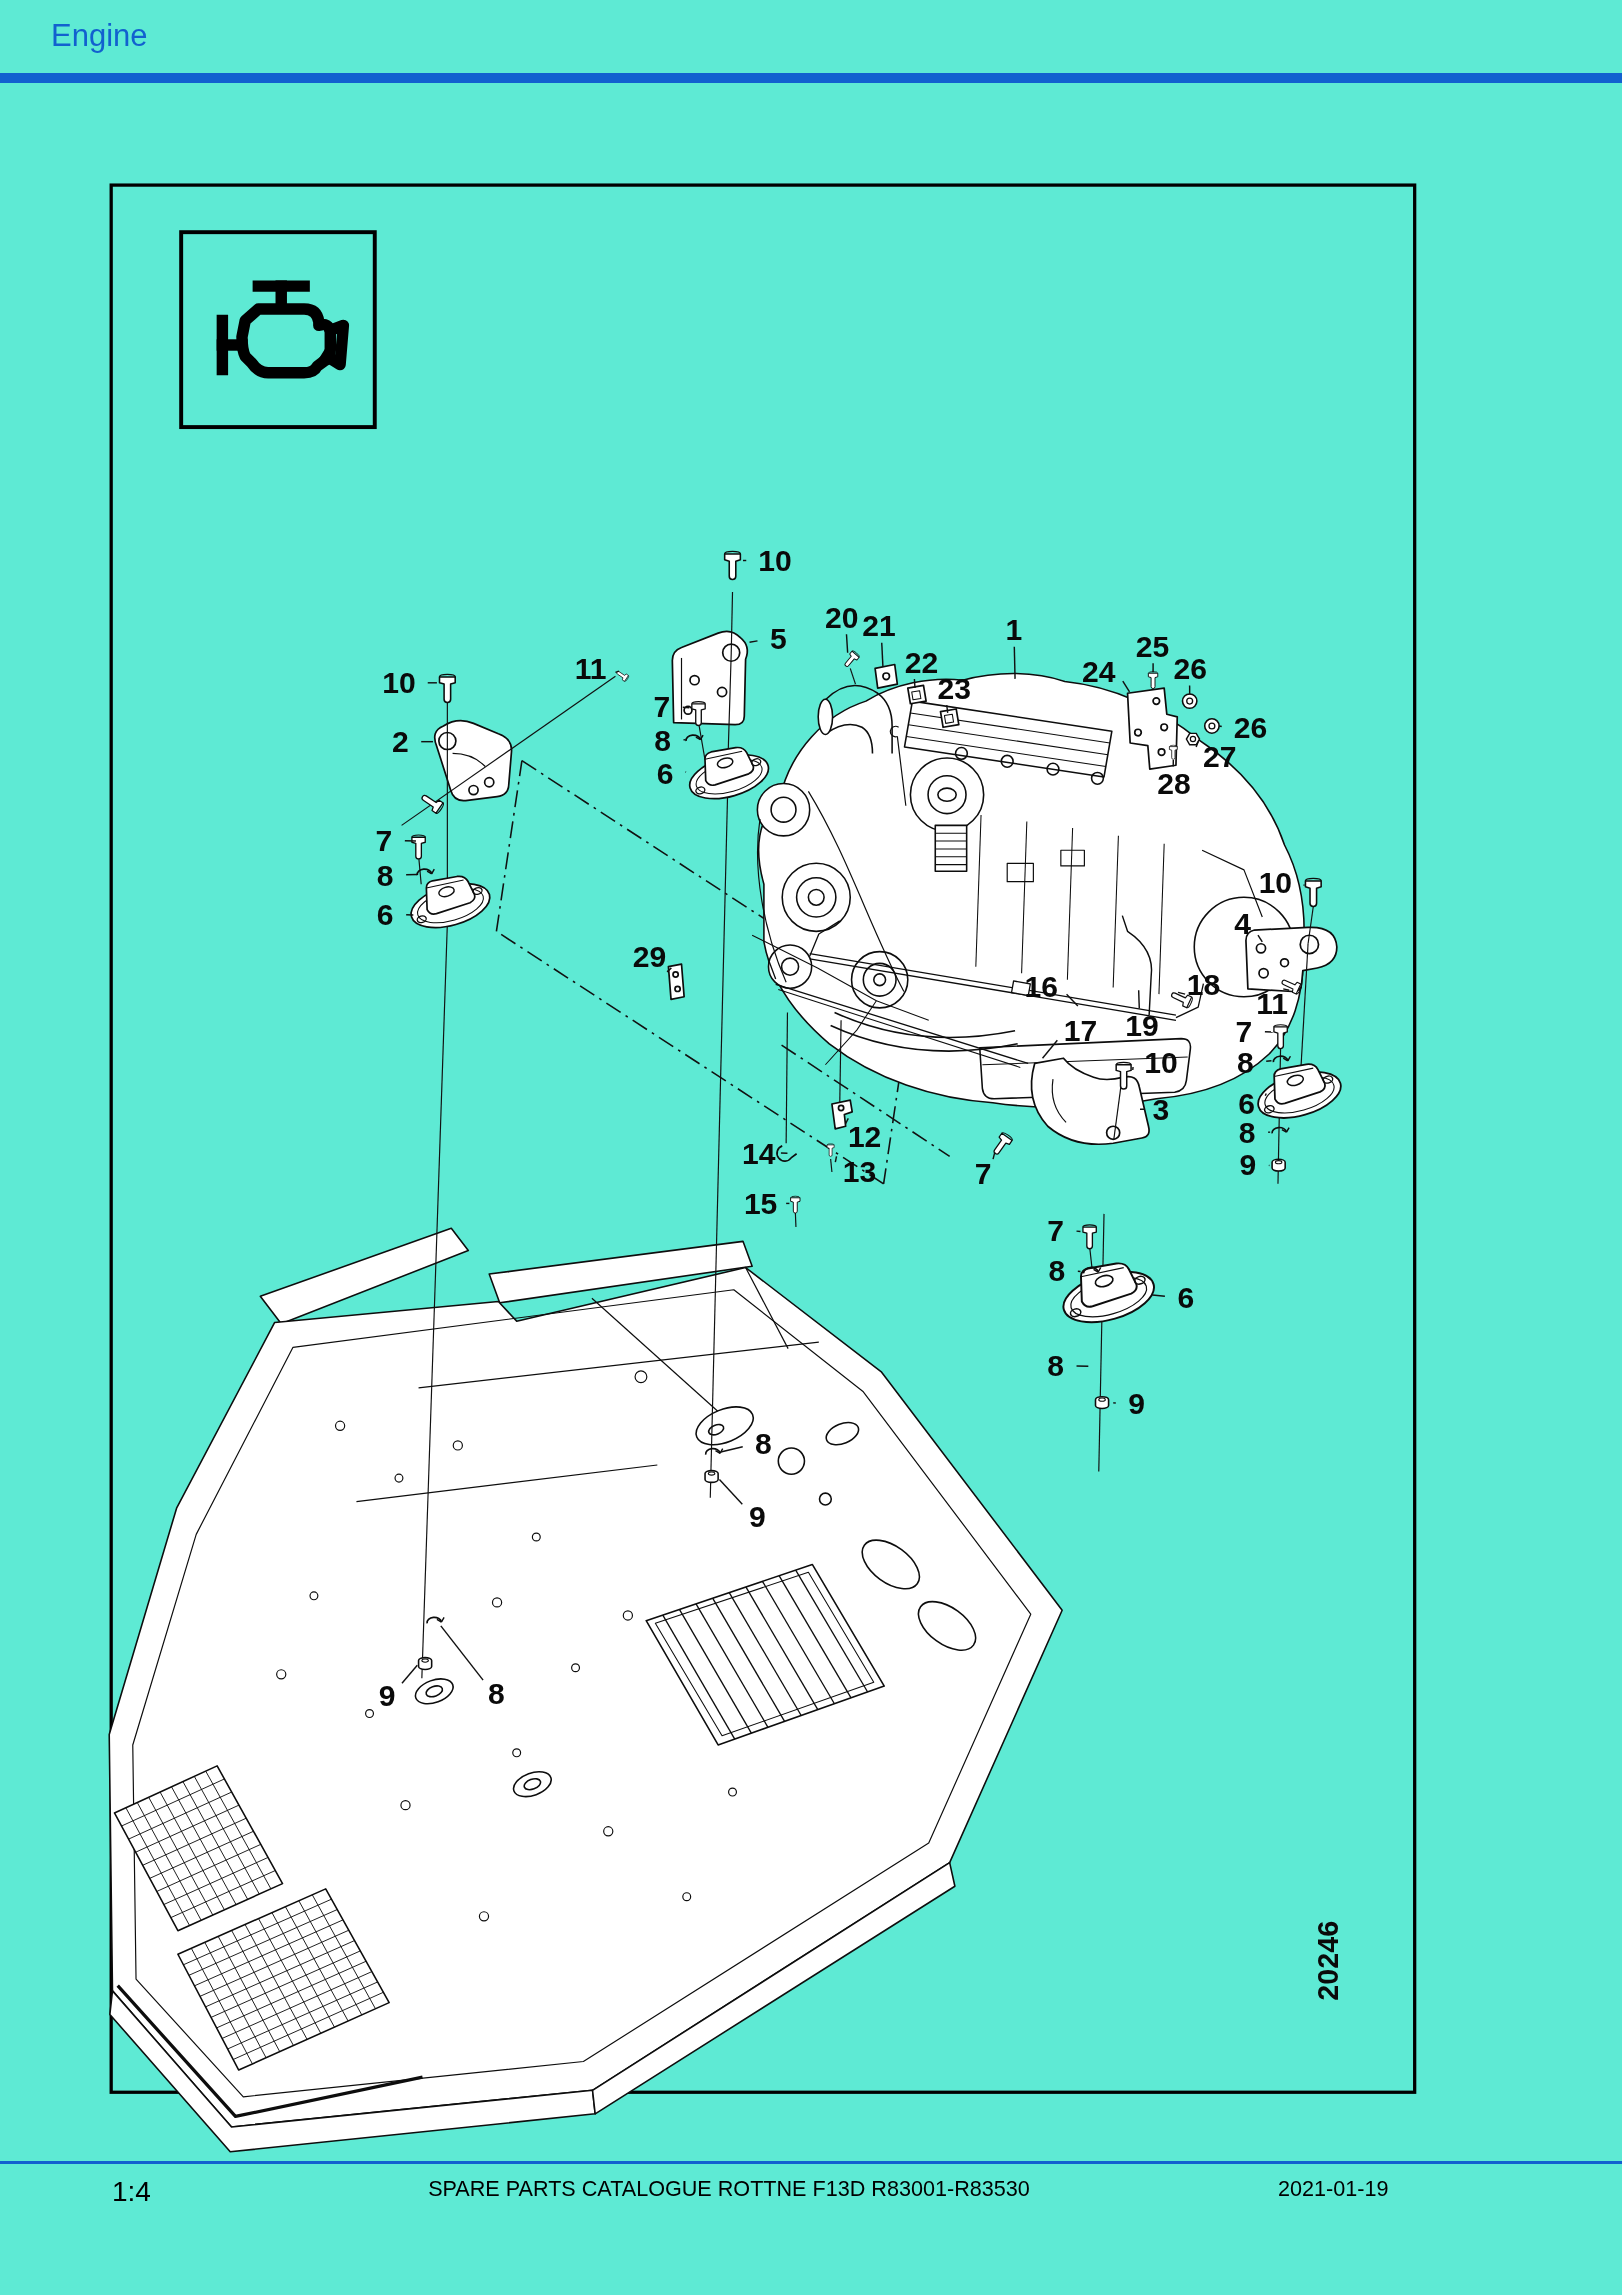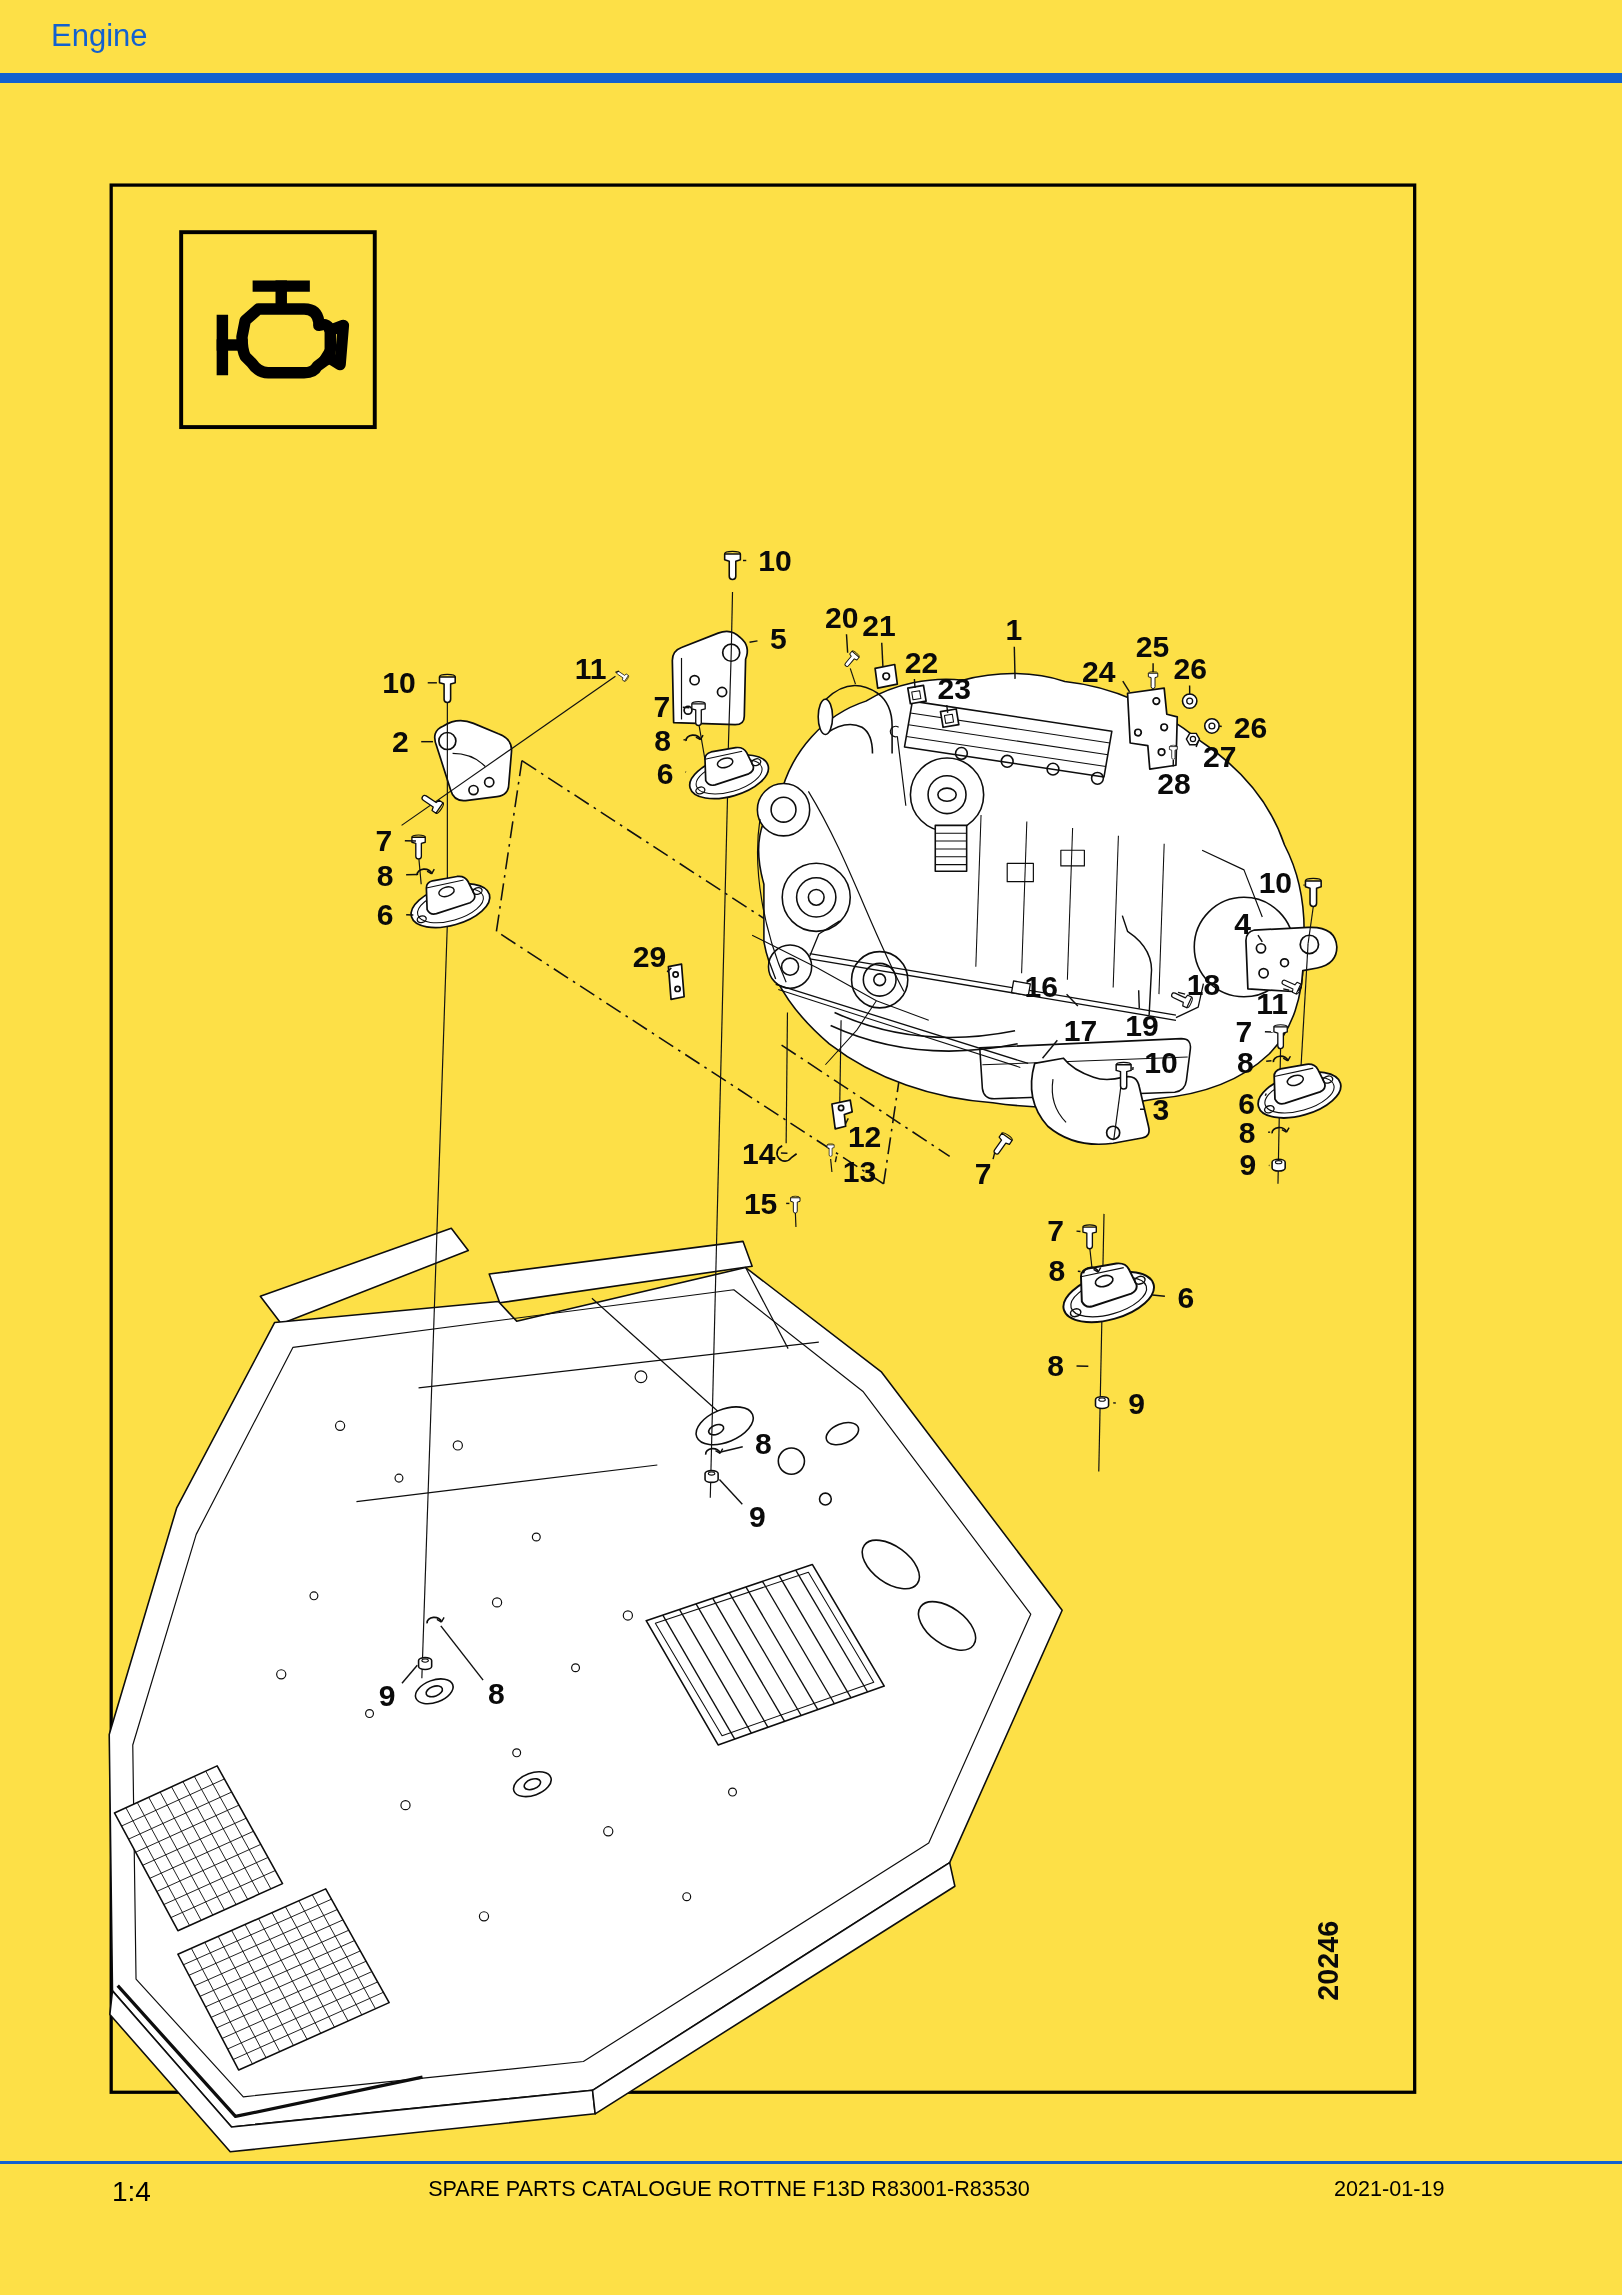--- a/index.html
+++ b/index.html
@@ -1,24 +1,24 @@
 <!DOCTYPE html>
 <html style="font-size:10.5px"><head>
 <meta charset="utf-8">
 <style>
   html,body{margin:0;padding:0;background:#fff;}
   body{width:1622px;height:2295px;font-family:"Liberation Sans",sans-serif;}
-  .page{position:relative;width:1622px;height:2295px;background:#fde047;overflow:hidden;}
+  .page{position:relative;width:1622px;height:2295px;background:#5eead4;overflow:hidden;}
   .hdr-title{position:absolute;left:51px;top:18.3px;font-size:31px;color:#1261cf;}
   .hdr-rule{position:absolute;left:0;top:73px;width:1622px;height:9.8px;background:#1261cf;}
   .logo-box{position:absolute;left:1170px;top:11.8px;width:412px;height:60px;}
   .ftr-rule{position:absolute;left:0;top:2161px;width:1622px;height:3.3px;background:#1261cf;}
   .ftr-scale{position:absolute;left:112px;top:2176px;font-size:28px;color:#000;}
   .ftr-center{position:absolute;left:340px;top:2176px;width:778px;text-align:center;font-size:21.6px;color:#000;}
-  .ftr-date{position:absolute;left:1334px;top:2176px;font-size:21.6px;color:#000;}
+  .ftr-date{position:absolute;left:1278px;top:2176px;font-size:21.6px;color:#000;}
   svg text.callout{font-family:"Liberation Sans",sans-serif;font-weight:bold;font-size:46px;fill:#0a0a0a;}
   svg .fig-num{font-family:"Liberation Sans",sans-serif;font-weight:bold;font-size:44px;fill:#0a0a0a;}
 </style>
 </head>
 <body>
 
 <div class="page">
 
   <div class="hdr-title">Engine</div>
   <div class="hdr-rule"></div>

